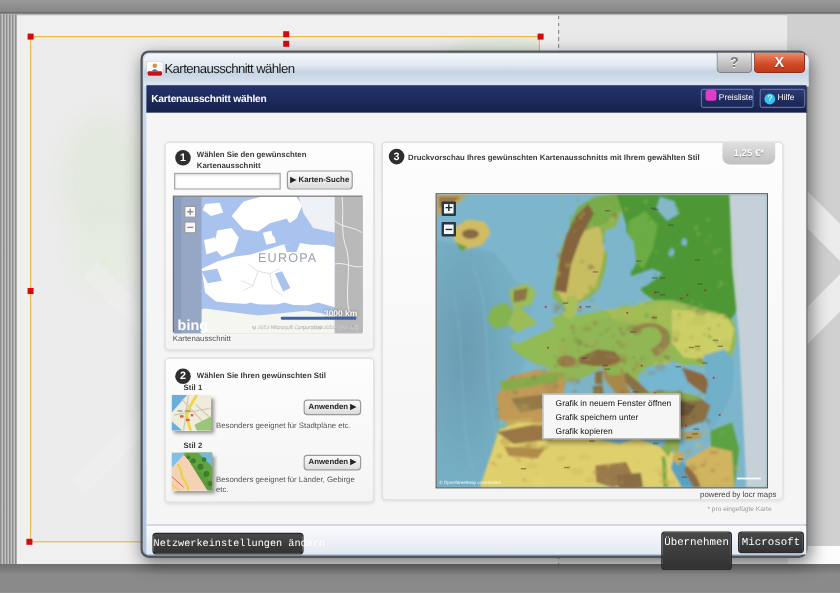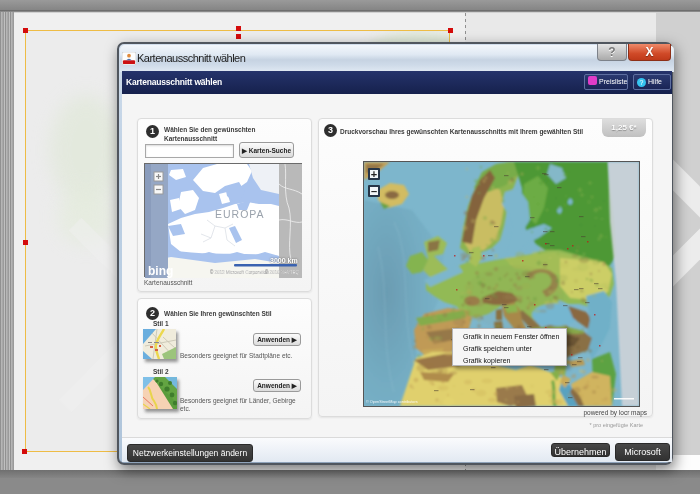--- a/index.html
+++ b/index.html
@@ -81,23 +81,23 @@
     border-radius:1px;color:#222;font-weight:bold;font-size:11px;line-height:9px;text-align:center;}
   #ctxmenu{left:330px;top:234px;width:115px;height:38px;background:#f6f6f6;
     border:1px solid #b5b5b5;box-shadow:3px 3px 4px rgba(0,0,0,.35);}
   .ctxitem{position:absolute;left:10px;font-size:7px;color:#111;white-space:nowrap;}
   #locr{left:0;top:290px;width:328px;text-align:right;font-size:6.5px;color:#444;}
   #prokarte{left:0;top:303px;width:324px;text-align:right;font-size:5.5px;color:#999;}
   
   #footer{left:3px;top:393px;width:550px;height:25px;border-top:1px solid #dadada;
     background:linear-gradient(#fafbfd,#e2e9f2);}
   .darkbtn{position:absolute;border-radius:3px;background:linear-gradient(#484848,#323232);
-    border:1px solid #2a2a2a;color:#fff;font-size:8.5px;text-align:center;white-space:nowrap;}
+    border:1px solid #2a2a2a;color:#fff;font-size:8.5px;text-align:center;white-space:nowrap;font-family:Liberation Mono, monospace;}
   #btnnetz{left:8px;top:400px;width:126px;height:18px;line-height:17px;}
-  #btnueber{left:432px;top:399px;width:59px;height:14px;line-height:17px;font-size:9px;}
+  #btnueber{left:432px;top:399px;width:59px;height:32px;line-height:17px;font-size:9px;}
   #btnabbr{left:496px;top:399px;width:55px;height:18px;line-height:17px;font-size:9px;}
 </style>
 </head>
 <body>
 <div class="abs" id="topbar"></div>
 <div class="abs" id="workspace"></div>
 <div class="abs" id="page"></div>
 <div class="abs" id="page2"></div>
 <div class="abs" id="rightzone">
   <div class="streak" style="left:-35px;top:165px;width:130px;height:22px;transform:rotate(45deg);background:#ececec;"></div>

